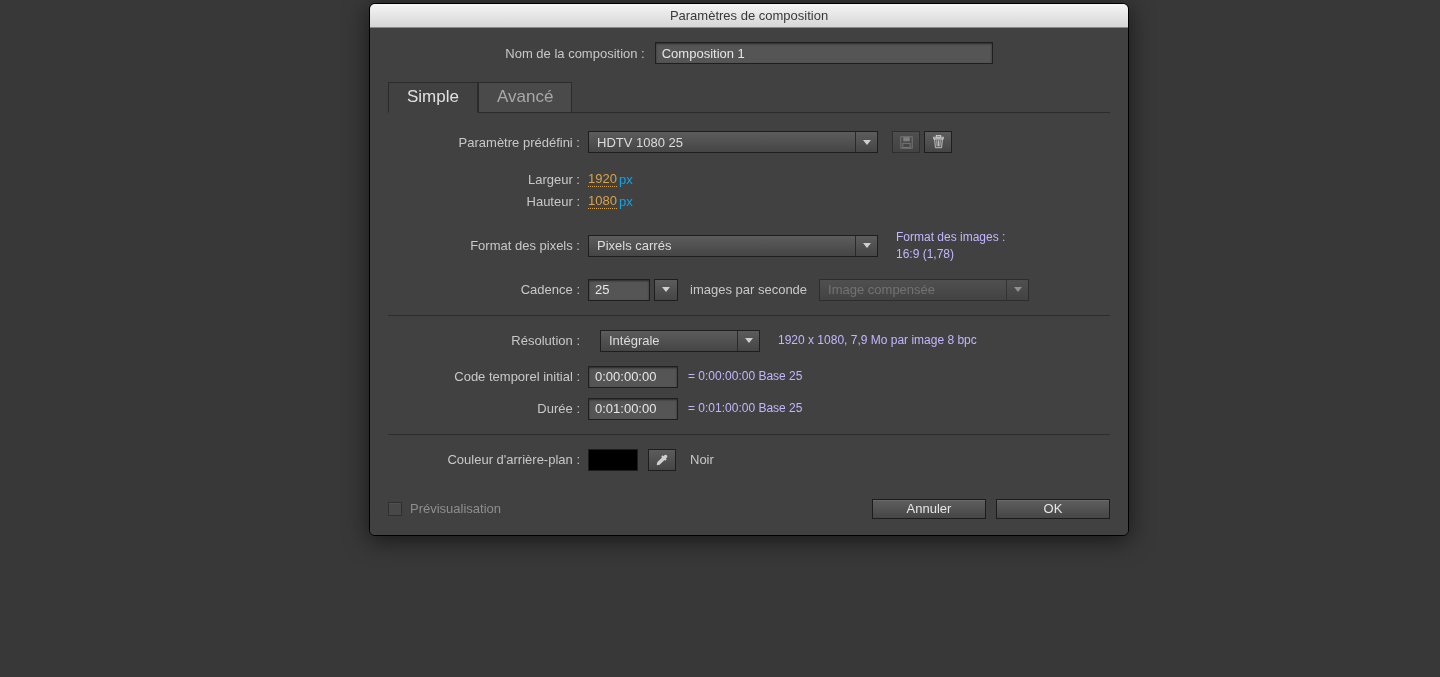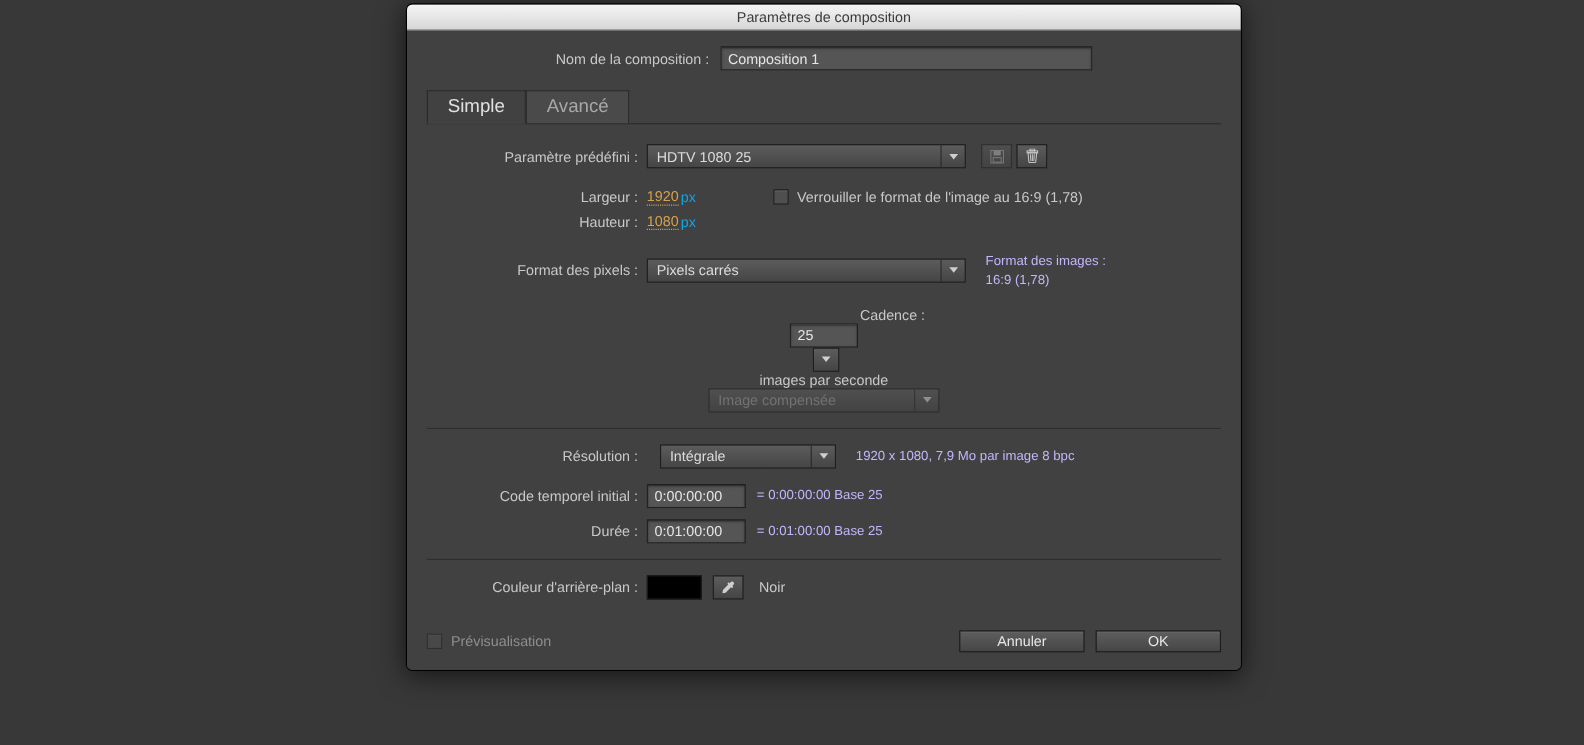--- a/index.html
+++ b/index.html
@@ -267,45 +267,41 @@
           <line x1="7" y1="6" x2="7" y2="13" stroke="#cfcfcf"></line>
           <line x1="9" y1="6" x2="8.5" y2="13" stroke="#cfcfcf"></line>
         </svg>
       </div>
     </div>
 
     <div class="row" style="margin-top:18px; margin-bottom:6px;">
       <span class="label-col">Largeur :</span>
       <span class="value-link">1920</span>
       <span class="unit">px</span>
-      <div class="aspect-group">
-        <span class="checkbox"></span>
-        <span>Verrouiller le format de l'image au 16:9 (1,78)</span>
-      </div>
     </div>
 
     <div class="row" style="margin-bottom:20px;">
       <span class="label-col">Hauteur :</span>
       <span class="value-link">1080</span>
       <span class="unit">px</span>
     </div>
 
     <div class="row">
       <span class="label-col">Format des pixels :</span>
       <div class="dropdown" style="width:290px;">
         <span class="dd-text">Pixels carrés</span>
         <span class="dd-arrow"></span>
       </div>
       <div class="side-note">
         <div>Format des images :</div>
         <div>16:9 (1,78)</div>
       </div>
     </div>
 
-    <div class="row" style="margin-top:16px;flex-direction:column;">
+    <div class="row" style="margin-top:16px;">
       <span class="label-col">Cadence :</span>
       <span class="num-box">25</span>
       <div class="dropdown" style="width:24px; margin-left:4px;">
         <span class="dd-arrow" style="border-left:none; width:100%;"></span>
       </div>
       <span class="fps-lbl">images par seconde</span>
       <div class="dropdown disabled" style="width:210px;">
         <span class="dd-text">Image compensée</span>
         <span class="dd-arrow"></span>
       </div>

